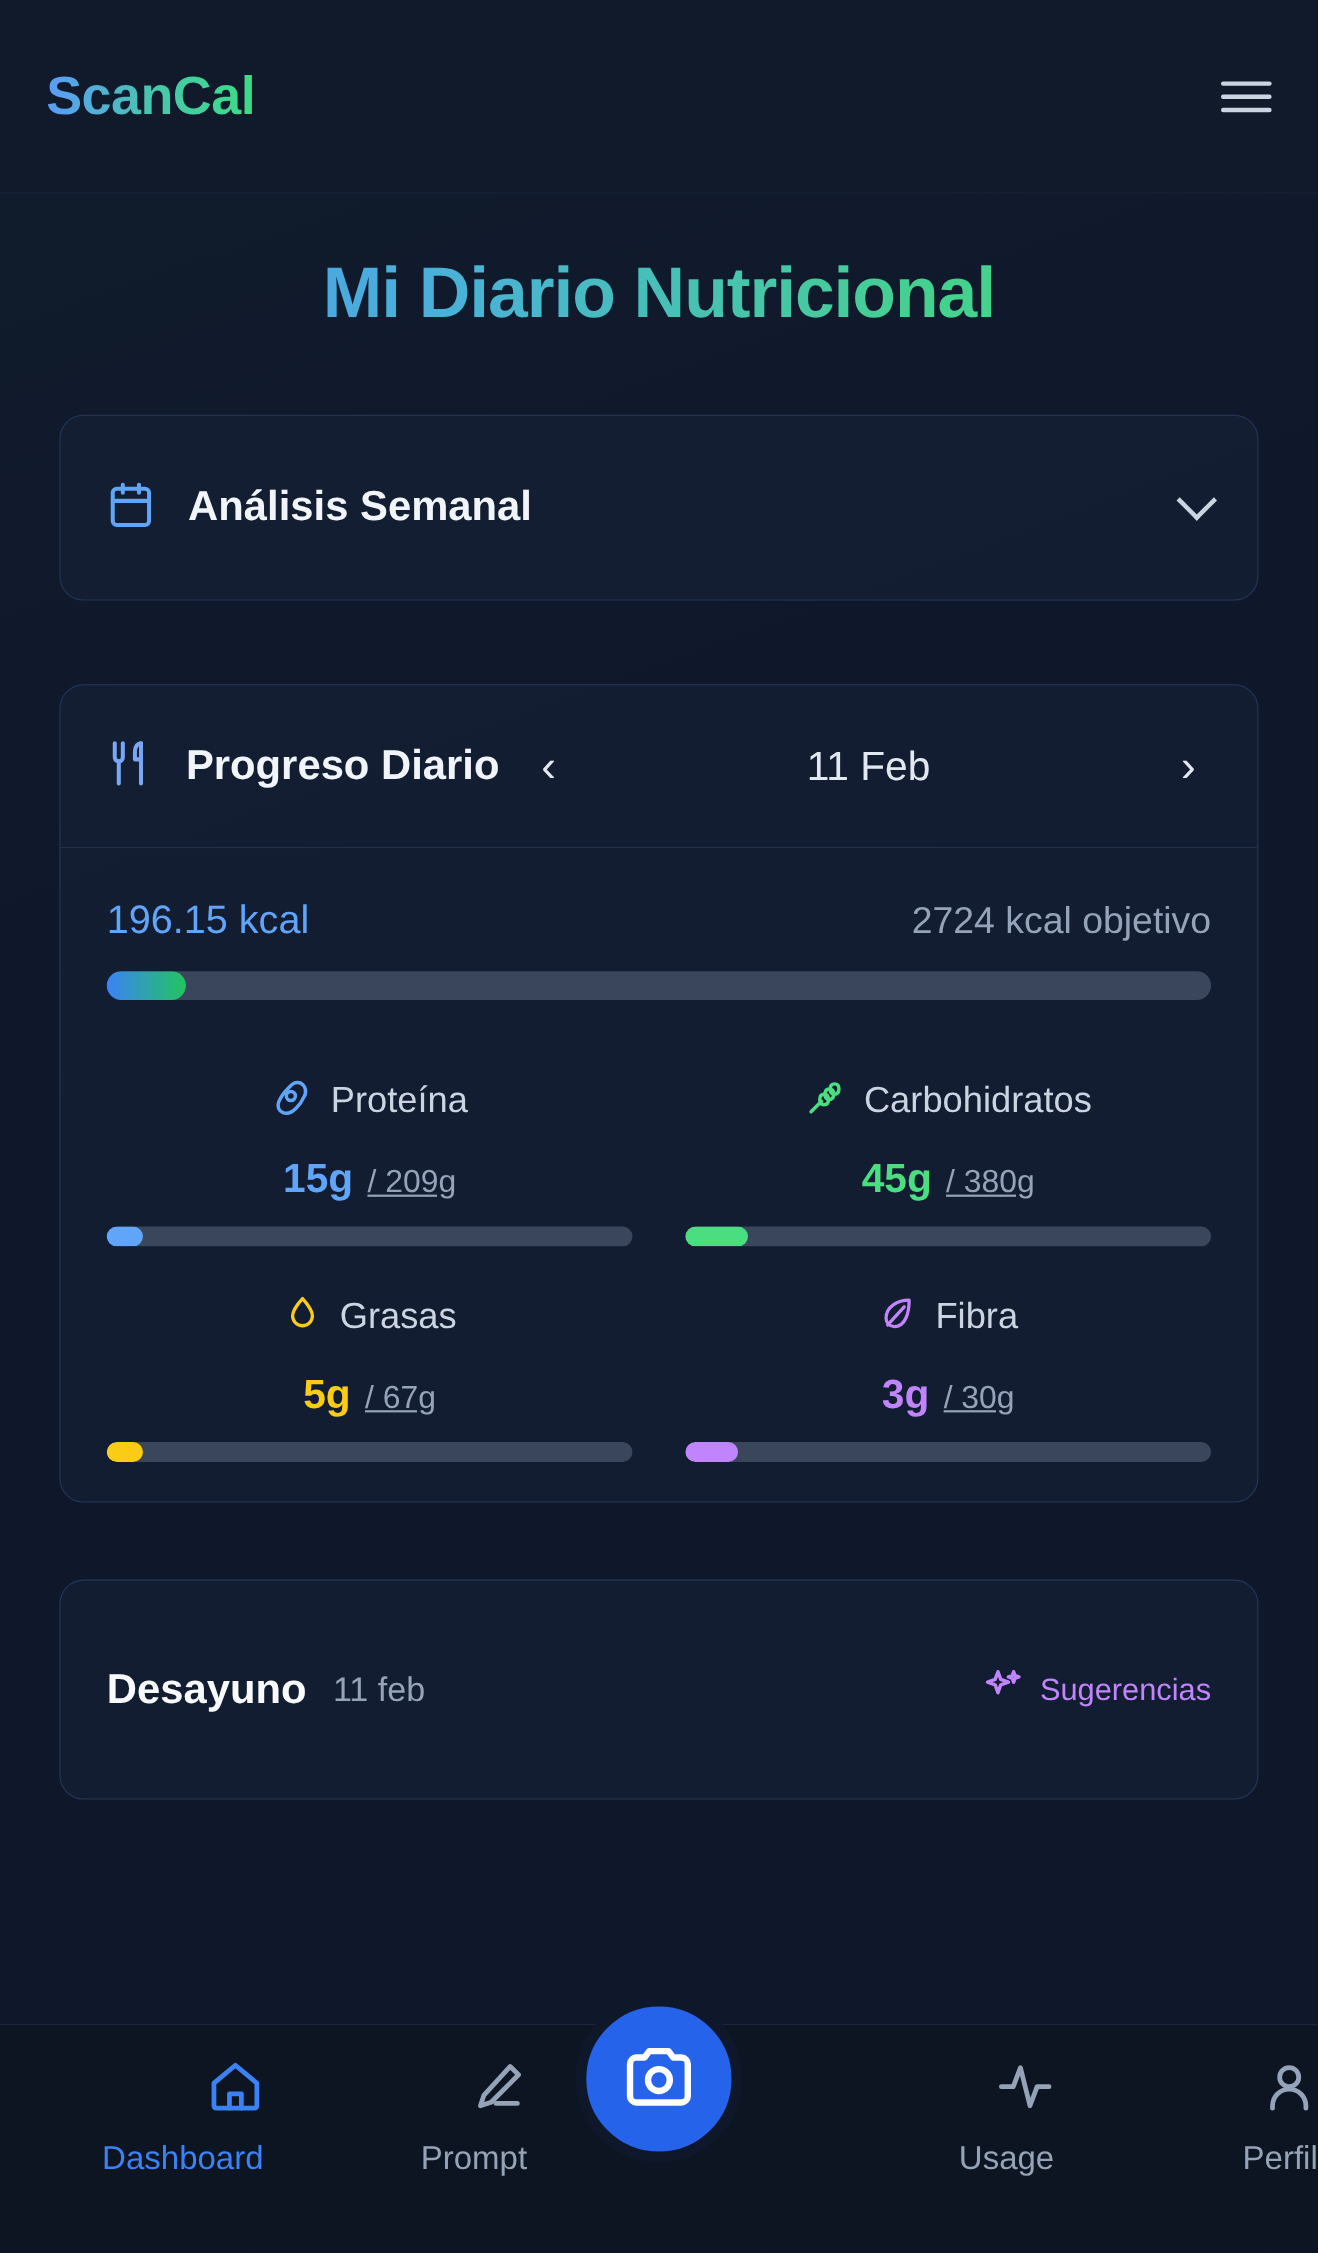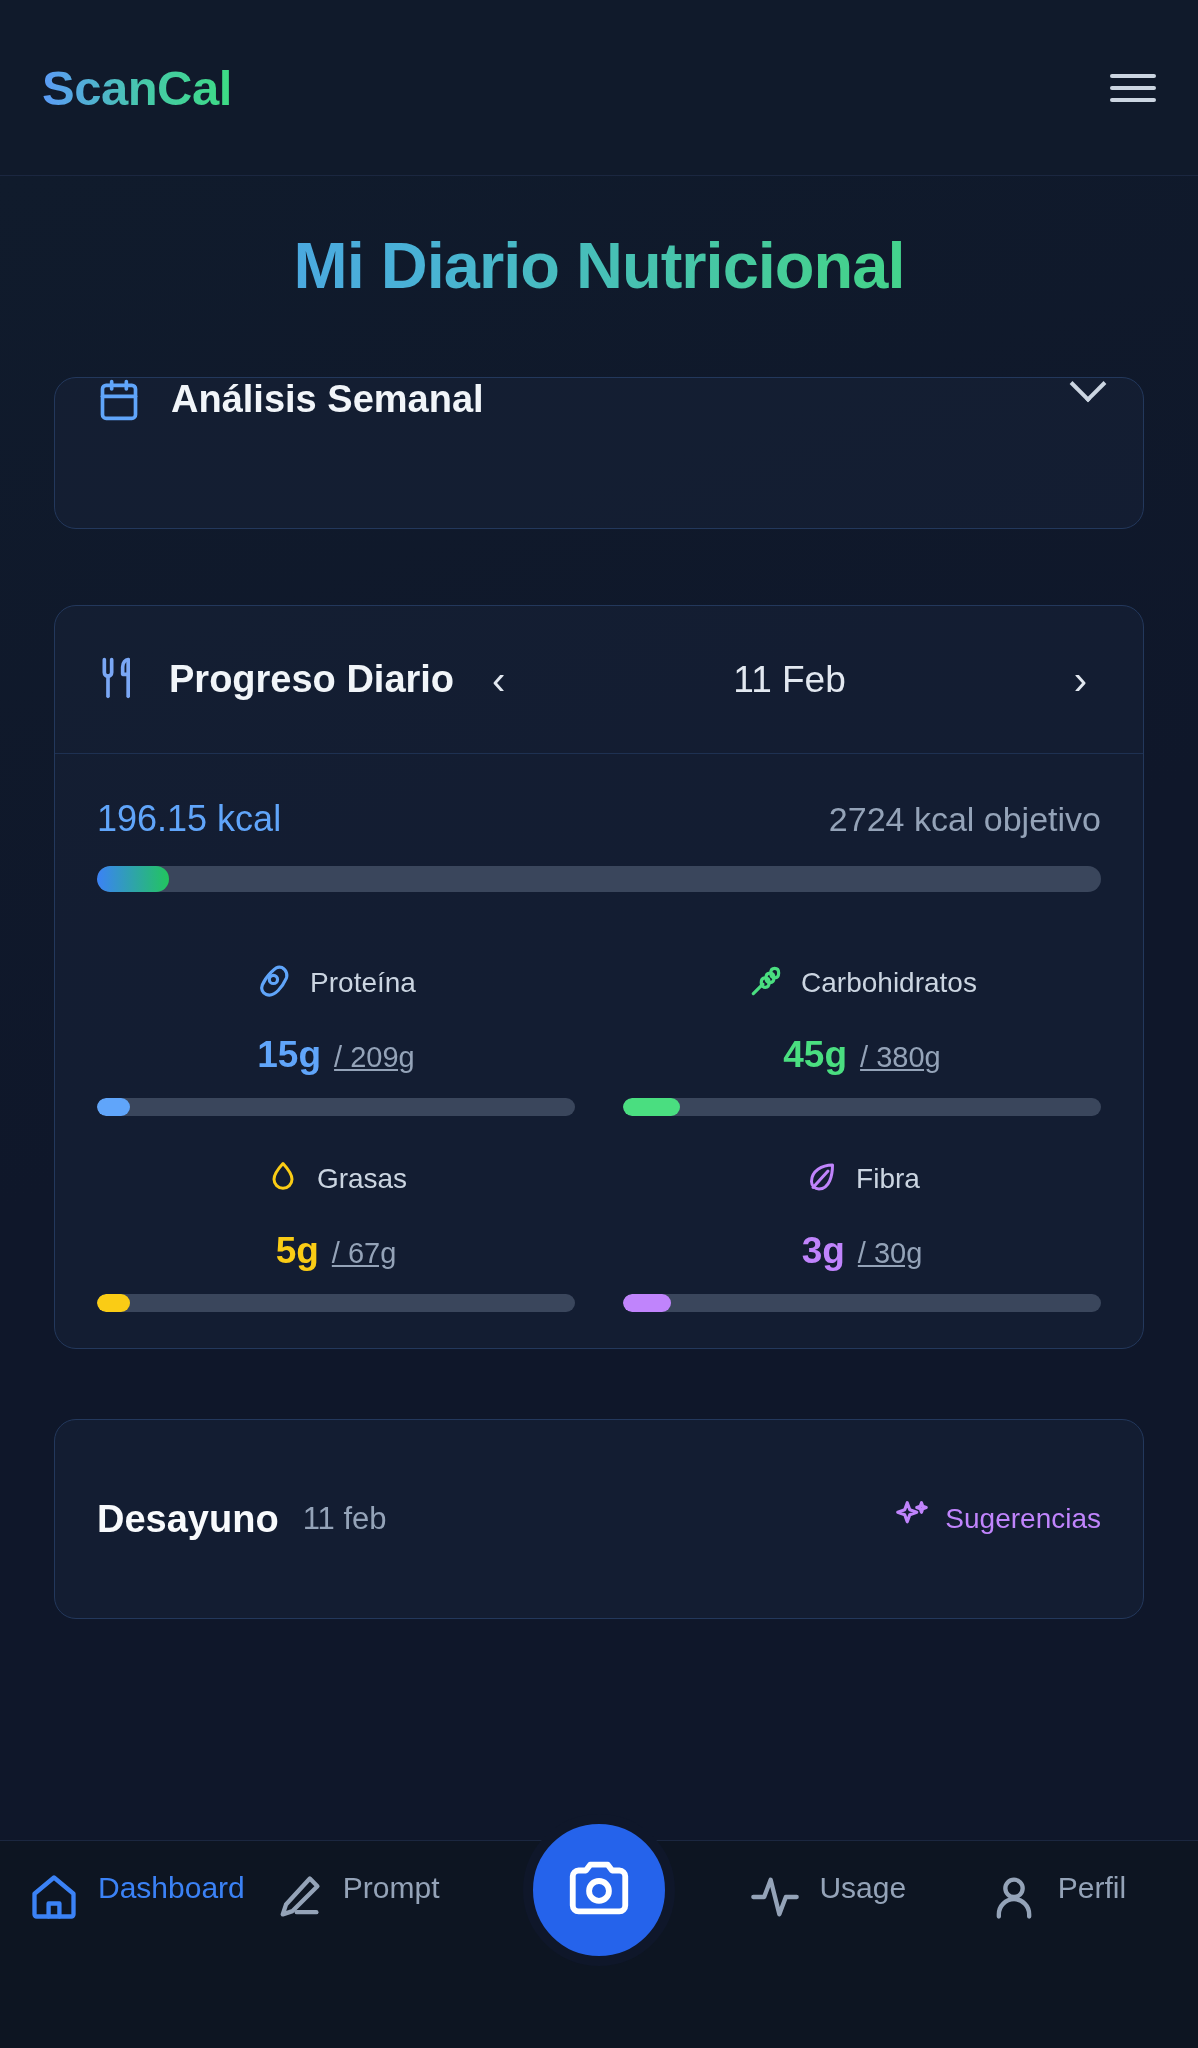--- a/index.html
+++ b/index.html
@@ -84,22 +84,23 @@
   
   .card {
     margin: 0 54px;
     background: rgba(23, 35, 56, 0.55);
     border: 1px solid #23385c;
     border-radius: 22px;
   }
 
   .weekly-card {
     margin-top: 74px;
-    height: 152px;
-    display: flex;
+    height: 169px;
+    display: flex;
+    align-items: center;
     padding: 0 42px;
     cursor: pointer;
   }
   .weekly-label {
     flex: 1;
     margin-left: 30px;
     font-size: 38px;
     font-weight: bold;
     color: #f1f5f9;
   }
@@ -190,21 +191,21 @@
     padding-top: 34px;
   }
   .macro-head {
     display: flex;
     align-items: center;
     justify-content: center;
     gap: 16px;
     height: 58px;
   }
   .macro-name {
-    font-size: 28px;
+    font-size: 33px;
     color: #cbd5e1;
   }
   .macro-vals {
     display: flex;
     align-items: baseline;
     justify-content: center;
     gap: 13px;
     margin-top: 22px;
   }
   .macro-cur { font-size: 37px; font-weight: bold; }
@@ -260,21 +261,22 @@
     height: 208px;
     background: #0d1522;
     border-top: 1px solid #1b2740;
     display: flex;
     align-items: flex-start;
     padding-top: 30px;
   }
   .nav-item {
     flex: 1;
     display: flex;
-    align-items: flex-start;
+    flex-direction: column;
+    align-items: flex-end;
     gap: 18px;
     cursor: pointer;
     padding-left: 28px;
   }
   .nav-item.spacer { pointer-events: none; }
   .nav-label { font-size: 30px; color: #94a3b8; }
   .nav-item.active .nav-label { color: #3b82f6; }
 
   .fab {
     position: absolute;

